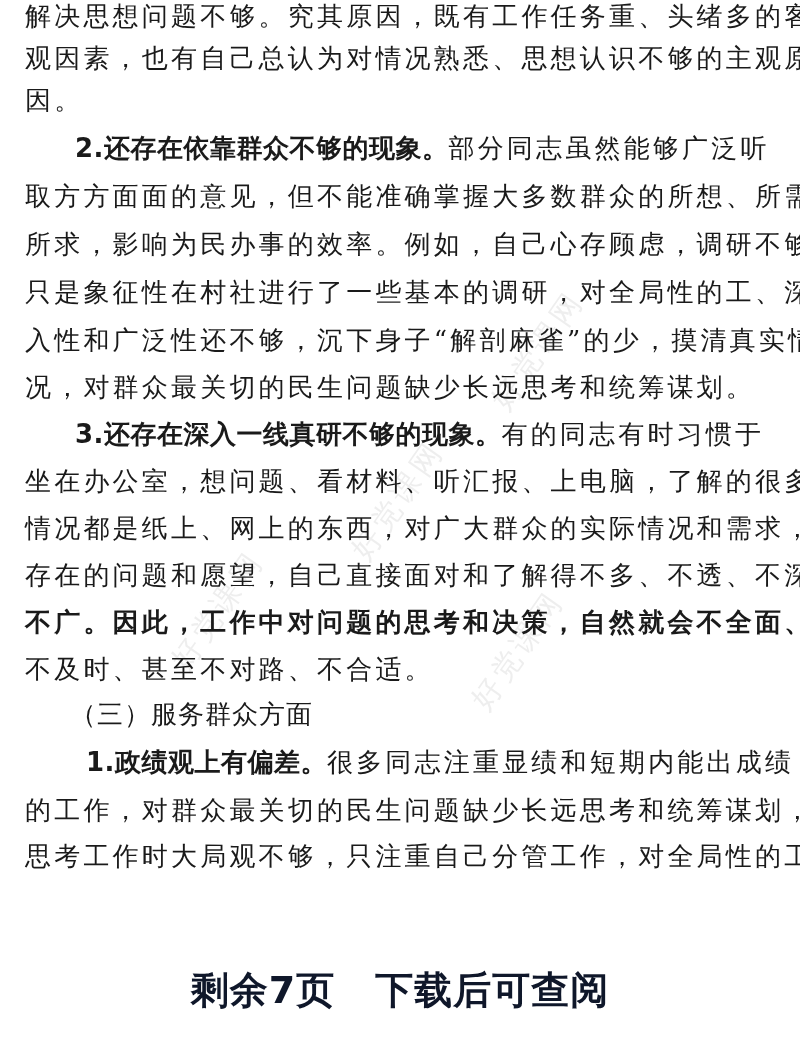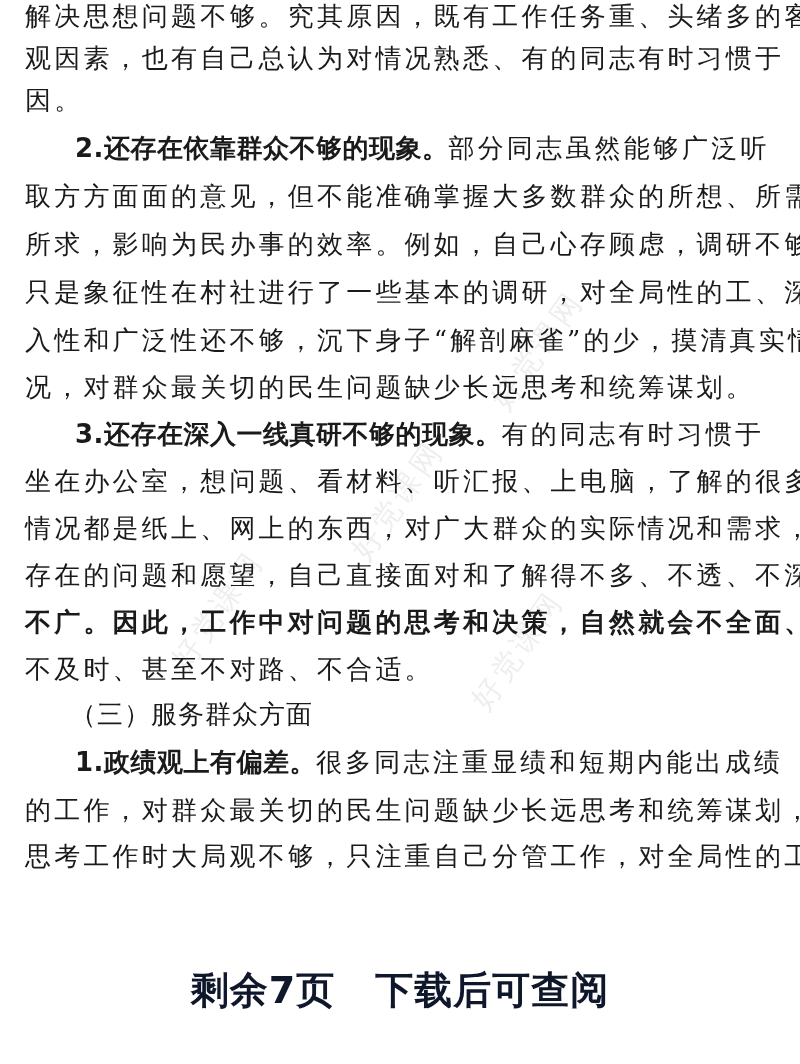--- a/index.html
+++ b/index.html
@@ -22,21 +22,21 @@
 <body>
 
 <div class="page">
 
   <div class="watermark" style="left:470px; top:330px;">好党课网</div>
   <div class="watermark" style="left:150px; top:590px;">好党课网</div>
   <div class="watermark" style="left:330px; top:480px;">好党课网</div>
   <div class="watermark" style="left:450px; top:630px;">好党课网</div>
 
   <div class="line" style="top:-4px;">解决思想问题不够。究其原因，既有工作任务重、头绪多的客</div>
-  <div class="line" style="top:38px;">观因素，也有自己总认为对情况熟悉、有的同志有时习惯于</div>
+  <div class="line" style="top:38px;">观因素，也有自己总认为对情况熟悉、思想认识不够的主观原</div>
   <div class="line" style="top:80px;">因。</div>
 
   <div class="line indent" style="top:128px;">
     <span class="bold">2.还存在依靠群众不够的现象。</span><span>部分同志虽然能够广泛听</span>
   </div>
   <div class="line" style="top:176px;">取方方面面的意见，但不能准确掌握大多数群众的所想、所需、</div>
   <div class="line" style="top:224px;">所求，影响为民办事的效率。例如，自己心存顾虑，调研不够，</div>
   <div class="line" style="top:272px;">只是象征性在村社进行了一些基本的调研，对全局性的工、深</div>
   <div class="line" style="top:320px;">入性和广泛性还不够，沉下身子“解剖麻雀”的少，摸清真实情</div>
   <div class="line" style="top:367px;">况，对群众最关切的民生问题缺少长远思考和统筹谋划。</div>
@@ -45,21 +45,21 @@
     <span class="bold">3.还存在深入一线真研不够的现象。</span><span>有的同志有时习惯于</span>
   </div>
   <div class="line" style="top:508px;">情况都是纸上、网上的东西，对广大群众的实际情况和需求，</div>
   <div class="line" style="top:461px;">坐在办公室，想问题、看材料、听汇报、上电脑，了解的很多</div>
   <div class="line" style="top:555px;">存在的问题和愿望，自己直接面对和了解得不多、不透、不深、</div>
   <div class="line" style="top:602px;font-weight:bold;">不广。因此，工作中对问题的思考和决策，自然就会不全面、</div>
   <div class="line" style="top:649px;">不及时、甚至不对路、不合适。</div>
 
   <div class="line indent section-head" style="top:694px; left:70px;">（三）服务群众方面</div>
 
-  <div class="line indent" style="top:742px;">
+  <div class="line indent" style="top:742px;margin-left:11px;">
     <span class="bold">1.政绩观上有偏差。</span><span>很多同志注重显绩和短期内能出成绩</span>
   </div>
   <div class="line" style="top:790px;">的工作，对群众最关切的民生问题缺少长远思考和统筹谋划，</div>
   <div class="line" style="top:836px;">思考工作时大局观不够，只注重自己分管工作，对全局性的工</div>
 
   <div class="footer-cta">
     <span>剩余7页</span><span class="gap"></span><span>下载后可查阅</span>
   </div>
 </div>
 

